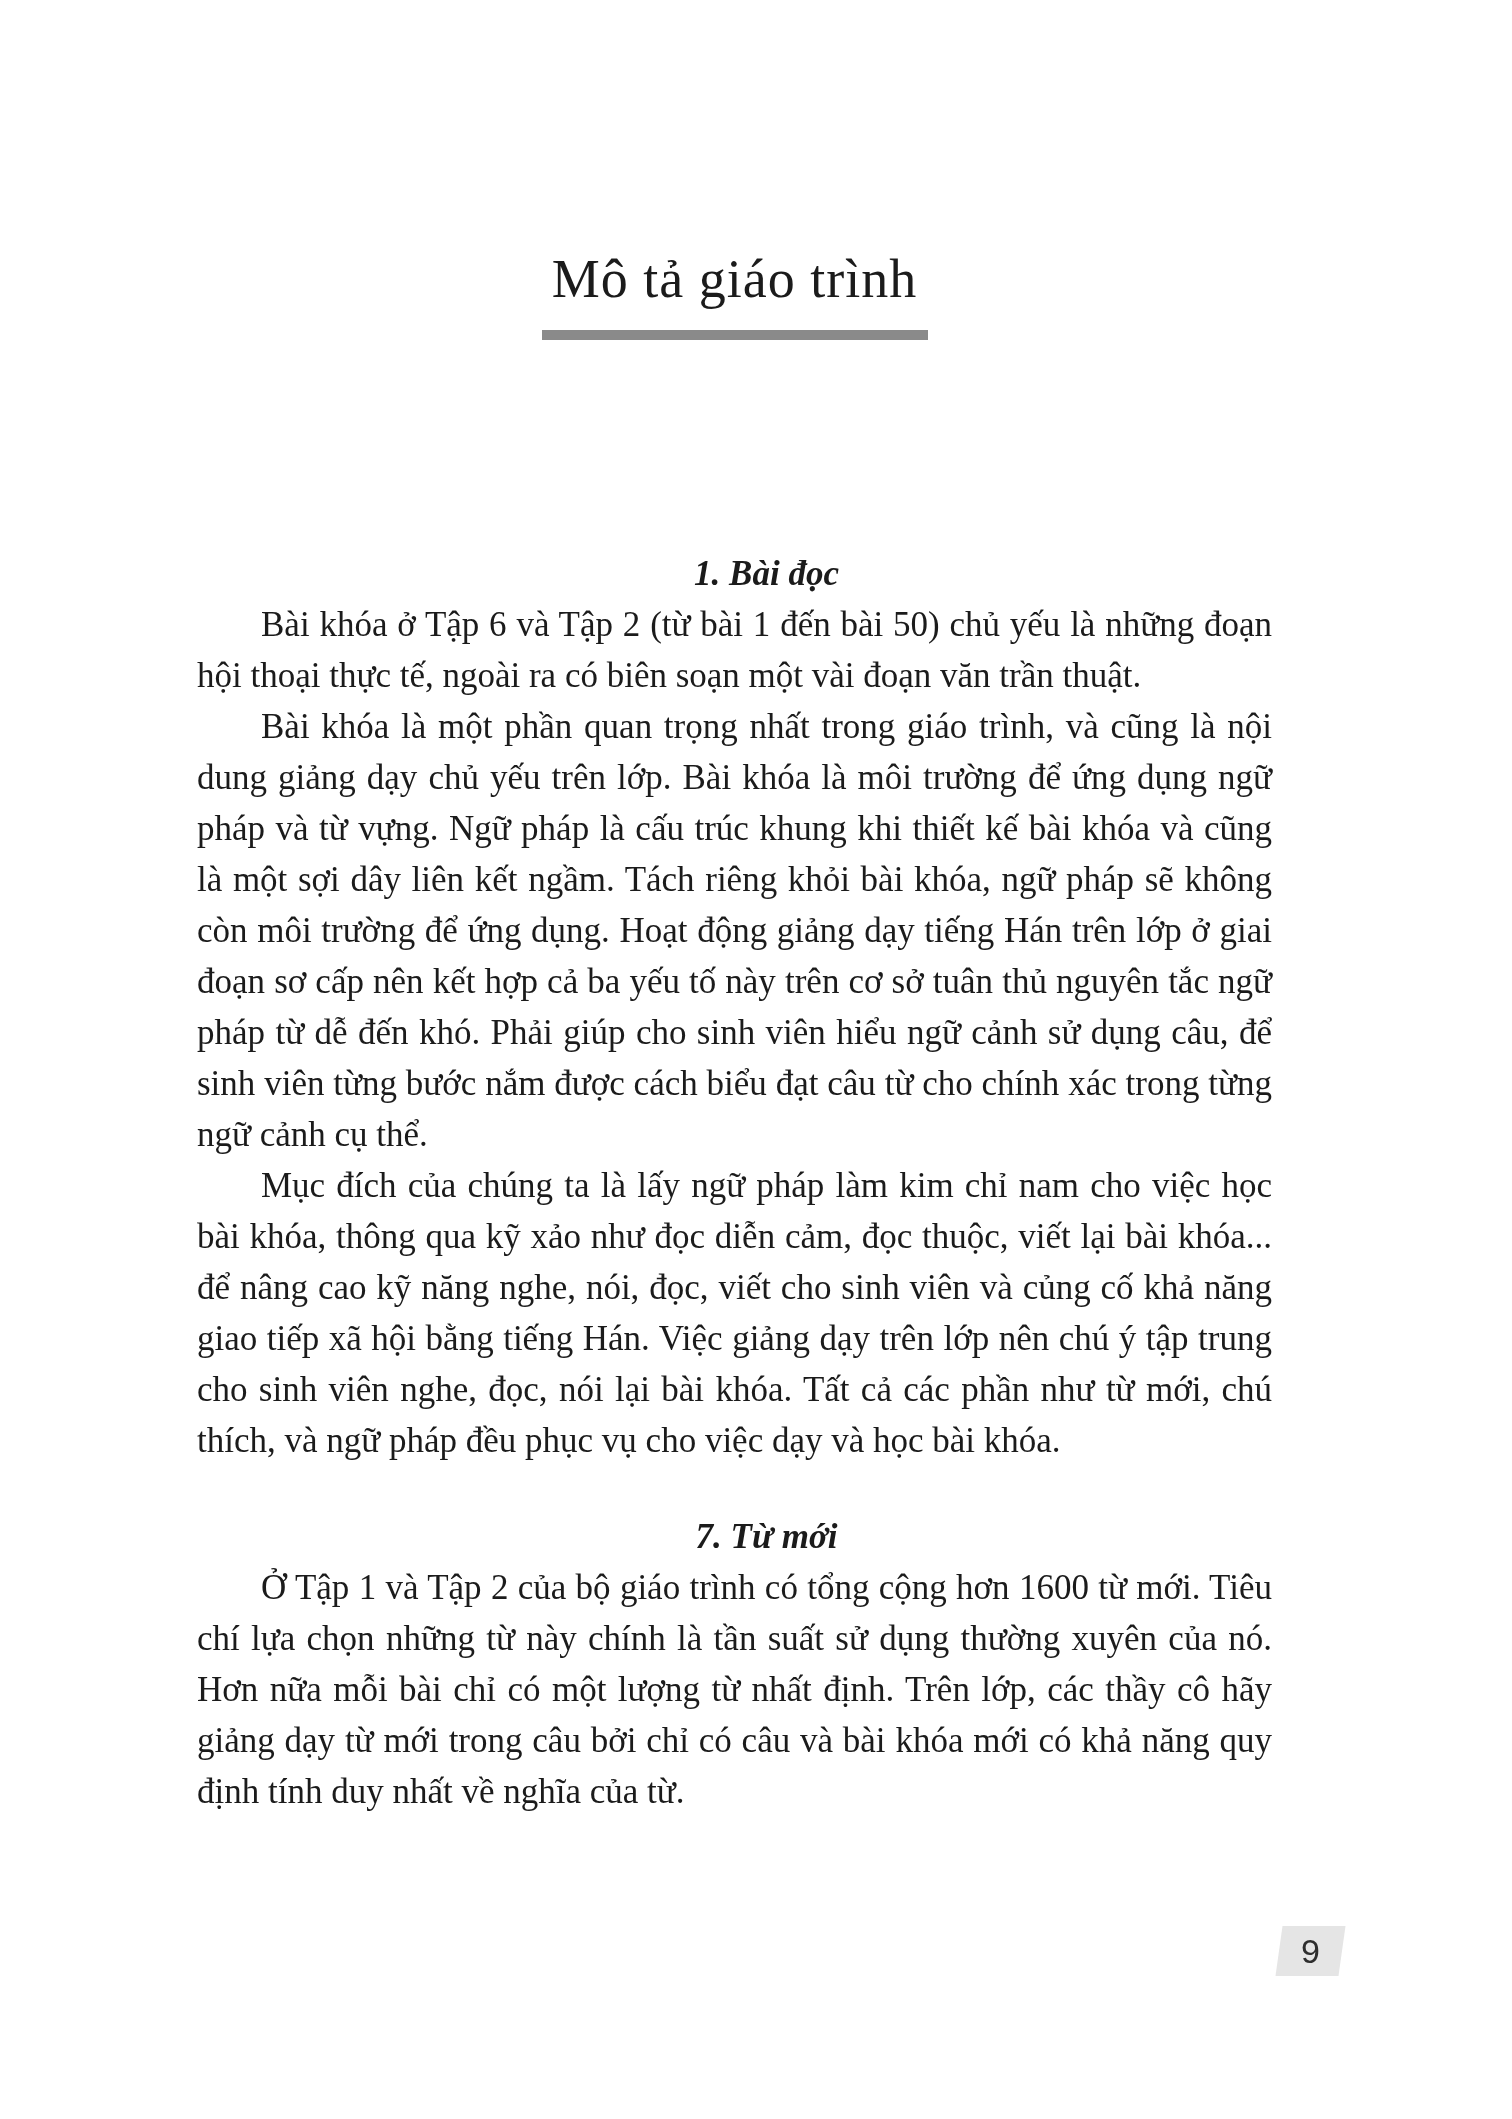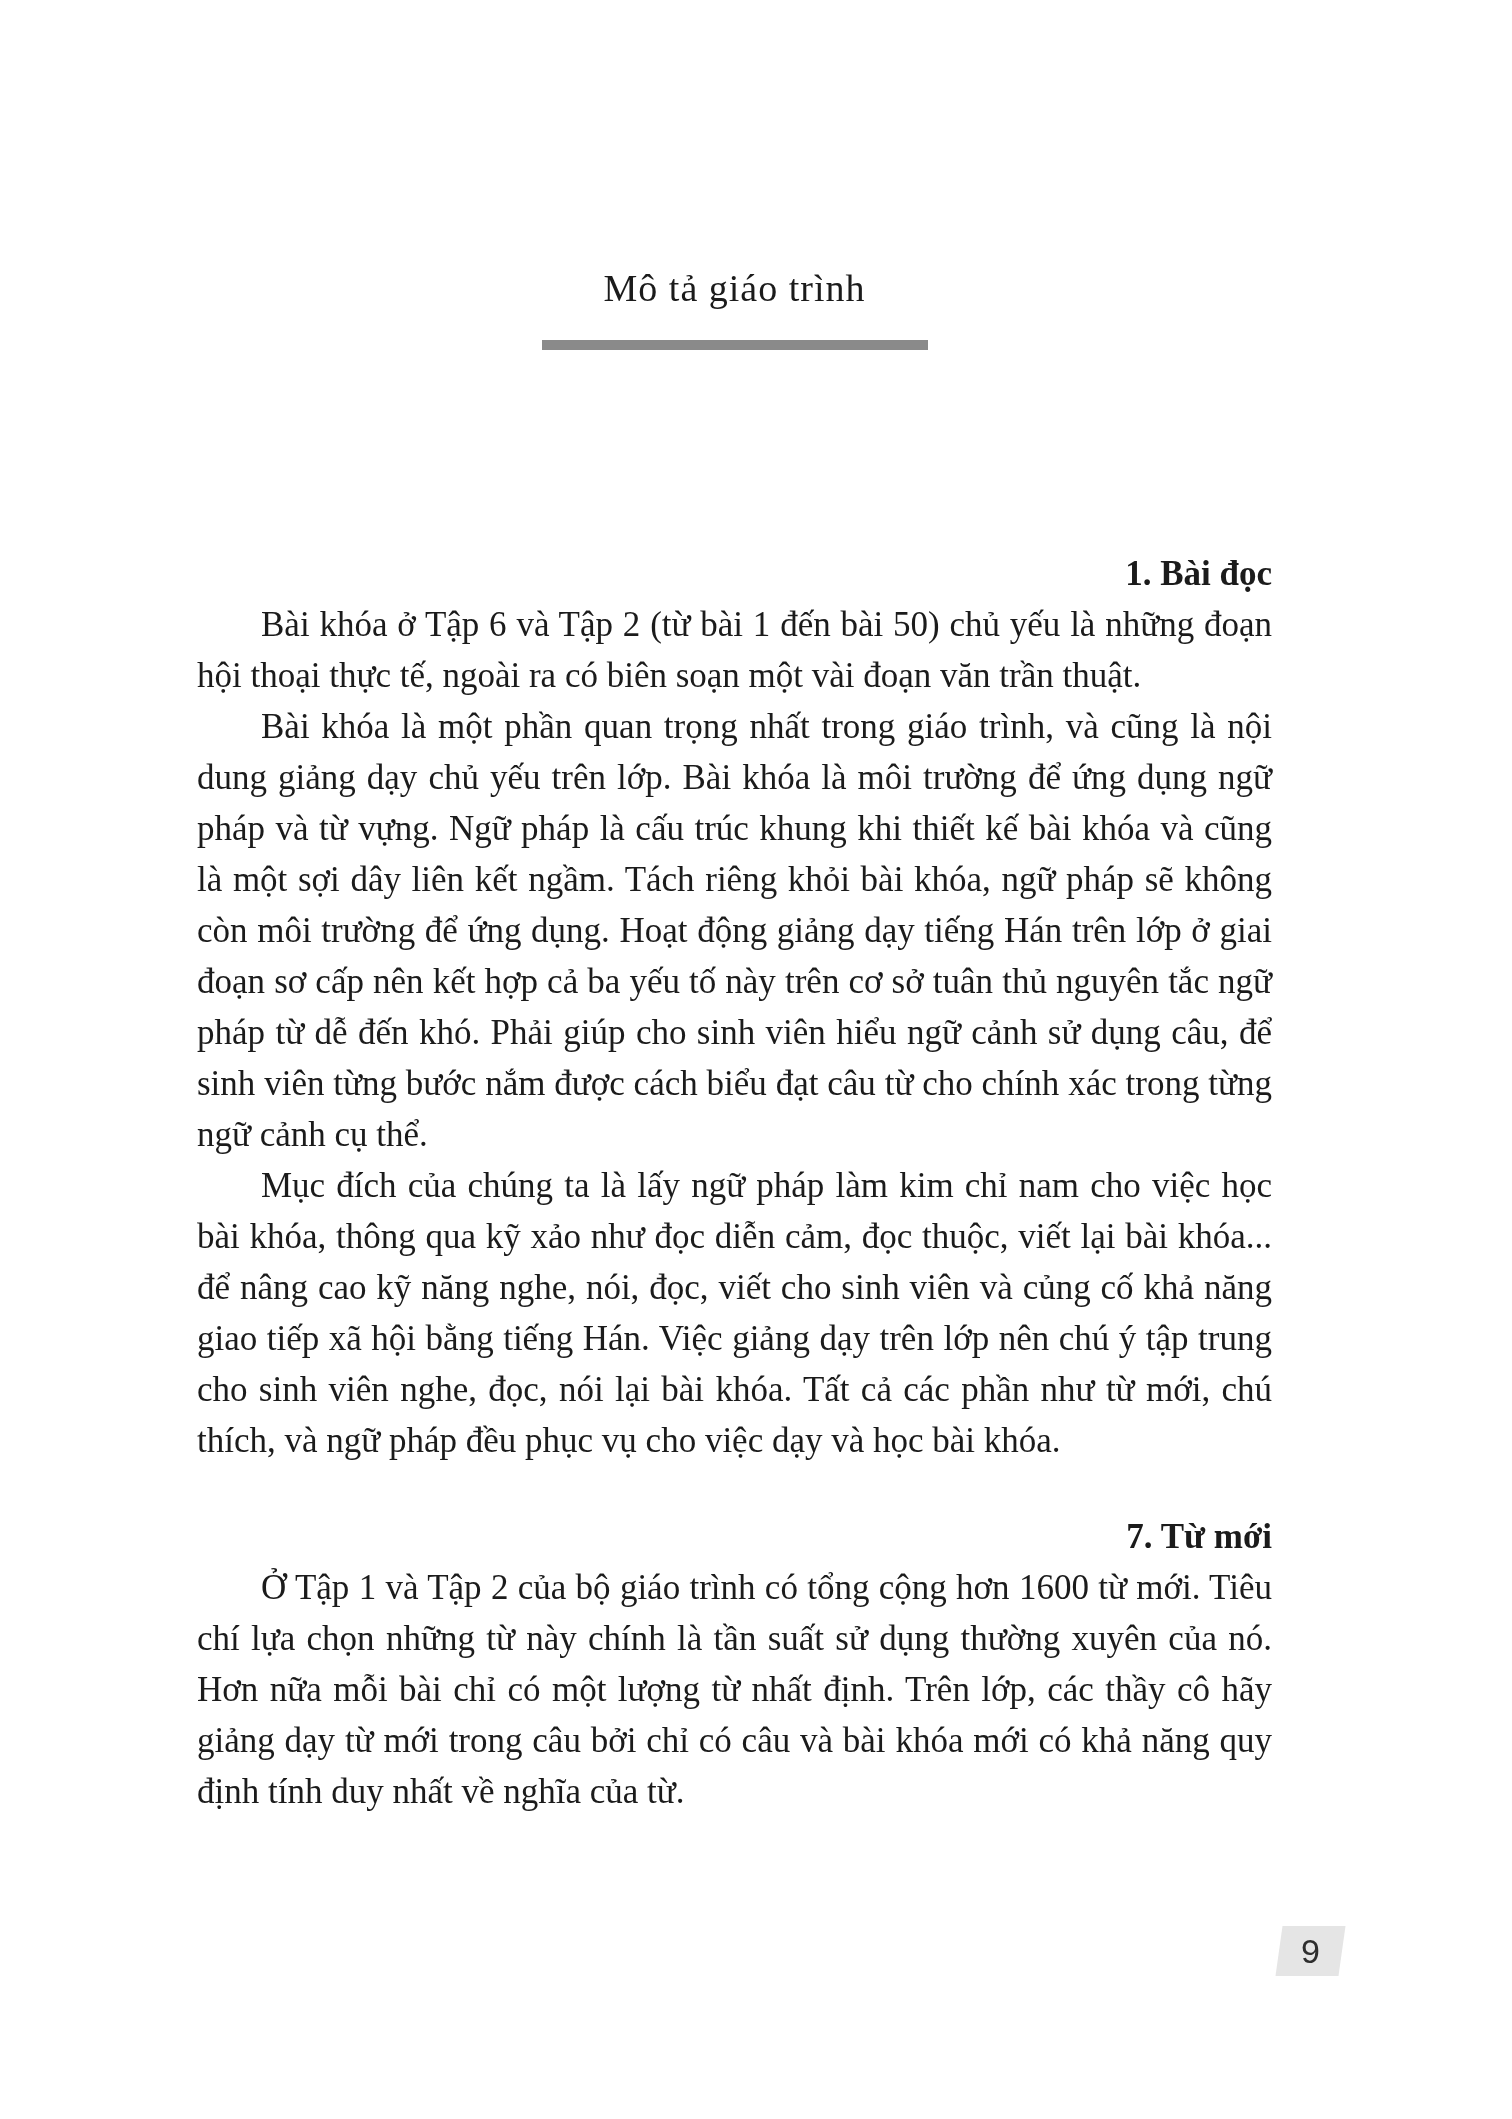--- a/index.html
+++ b/index.html
@@ -21,22 +21,22 @@
     background: #ffffff;
   }
   .title-block {
     position: absolute;
     left: 197px;
     top: 236px;
     width: 1075px;
     text-align: center;
   }
   .doc-title {
-    margin: 17px;
-    font-size: 38px;
+    margin: 8px;
+    font-size: 54px;
     font-weight: 400;
     line-height: 70px;
     letter-spacing: 1px;
     white-space: nowrap;
   }
   .title-rule {
     width: 386px;
     height: 10px;
     margin: 16px auto 0;
     background: var(--rule-color, #8a8a8a);
@@ -53,21 +53,22 @@
   .para {
     margin: 0;
     text-indent: 64px;
   }
   .sec-heading {
     margin: 45px 0 0 0;
     font-size: 35px;
     font-weight: 700;
     line-height: 51px;
     text-indent: 64px;
-    text-align: right;
+    text-align: center;
+    font-style: italic;
   }
   .page-number-badge {
     position: absolute;
     left: 1279px;
     top: 1926px;
     width: 63px;
     height: 50px;
     background: var(--badge-bg, #e5e5e5);
     transform: skewX(-8deg);
     display: flex;

